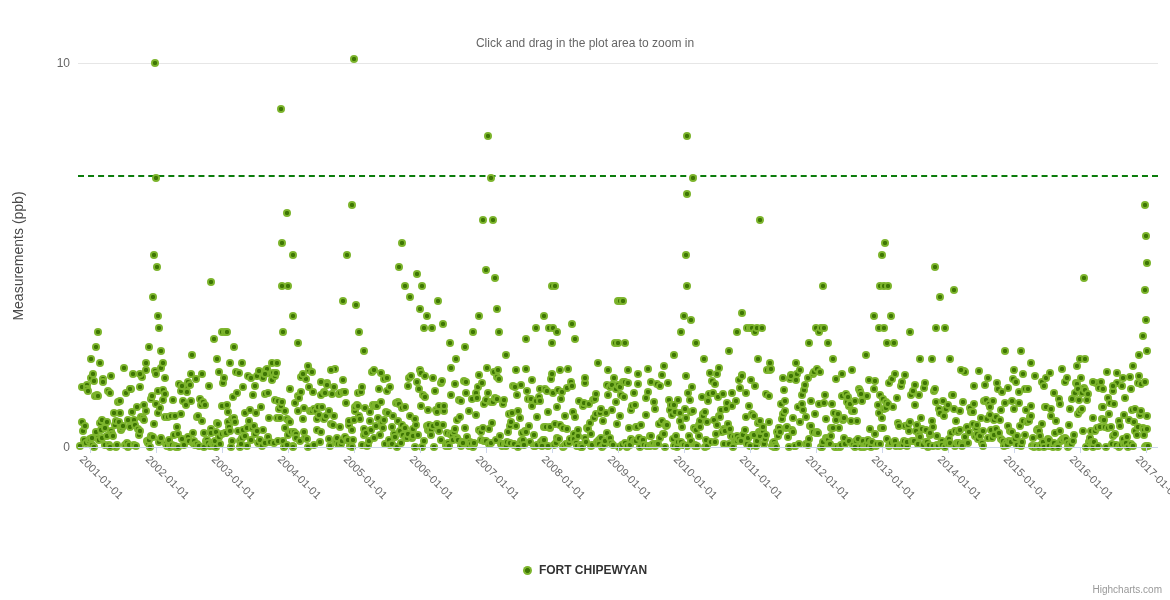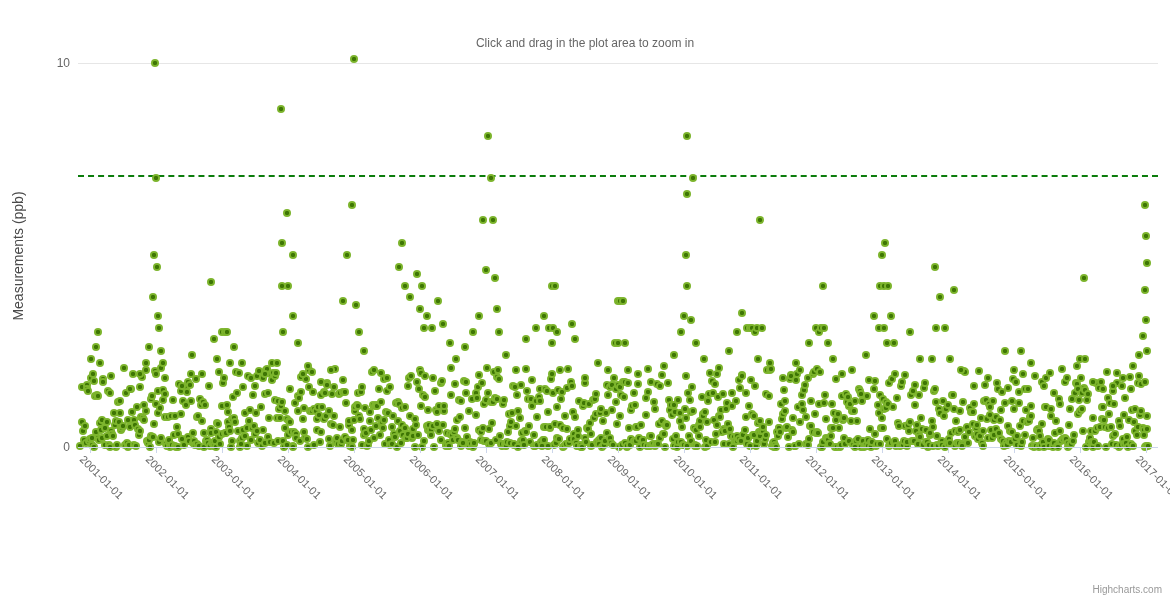--- a/index.html
+++ b/index.html
@@ -1524,14 +1524,18 @@
       <div class="xtick" style="left: 948px;"></div>
       <div class="xlab" style="left: 948px;">2014-01-01</div>
       <div class="xtick" style="left: 1014px;"></div>
       <div class="xlab" style="left: 1014px;">2015-01-01</div>
       <div class="xtick" style="left: 1080px;"></div>
       <div class="xlab" style="left: 1080px;">2016-01-01</div>
       <div class="xtick" style="left: 1146px;"></div>
       <div class="xlab" style="left: 1146px;">2017-01-01</div>
     </div>
 
+  <div id="legend">
+    <span class="legend-dot"></span>
+    <span class="legend-label">FORT CHIPEWYAN</span>
+  </div>
   <div id="credits">Highcharts.com</div>
 </div>
 
 </body></html>

